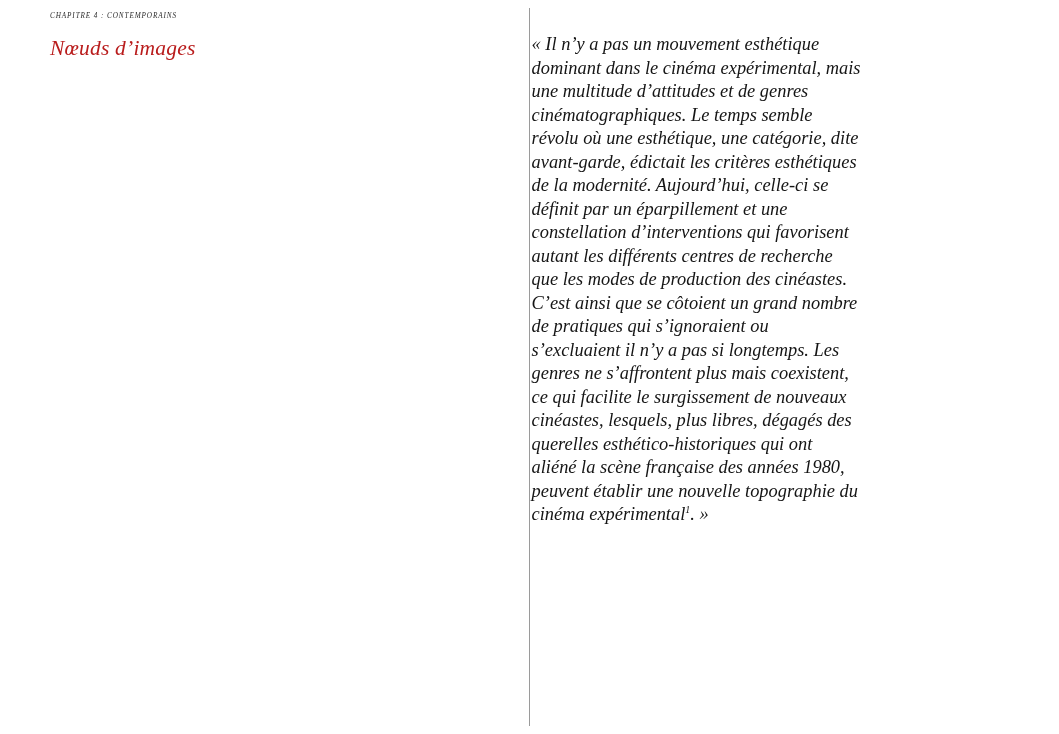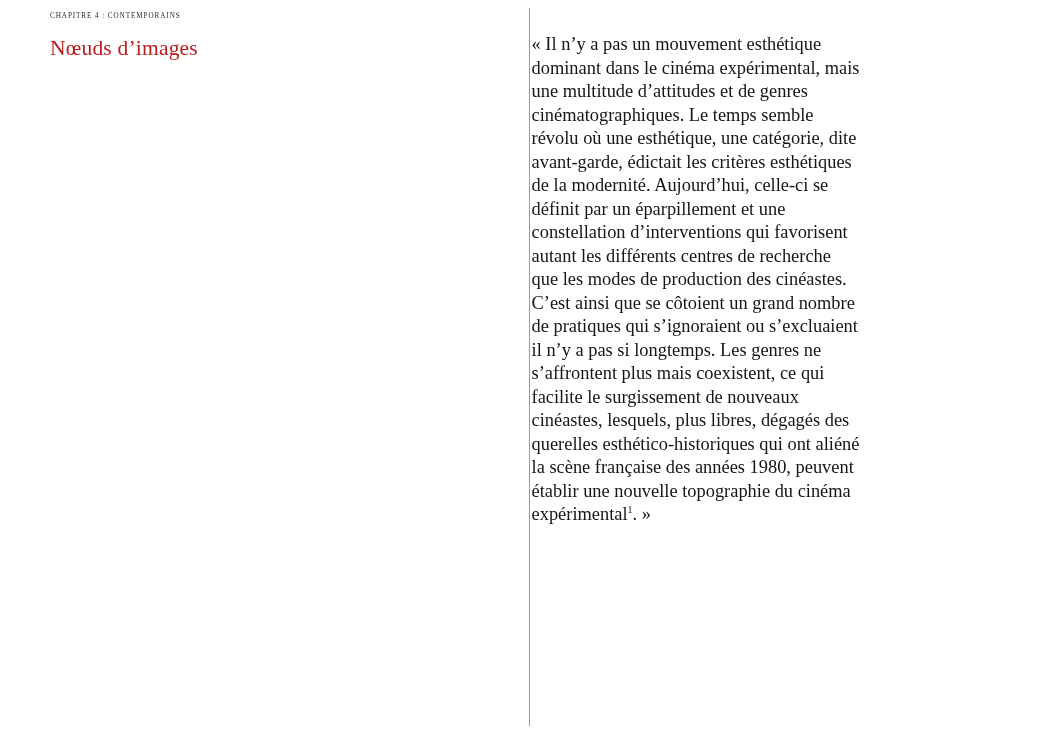--- a/index.html
+++ b/index.html
@@ -12,20 +12,21 @@
     height: 734px;
     font-family: "Liberation Serif", serif;
     color: #1b1b1b;
     overflow: hidden;
   }
   .spread {
     position: relative;
     width: 928px;
     height: 734px;
     display: flex;
+    font-style: italic;
   }
   .gutter {
     position: absolute;
     left: 529px;
     top: 8px;
     bottom: 8px;
     width: 1px;
     background: #9a9a9a;
   }
   .page {

